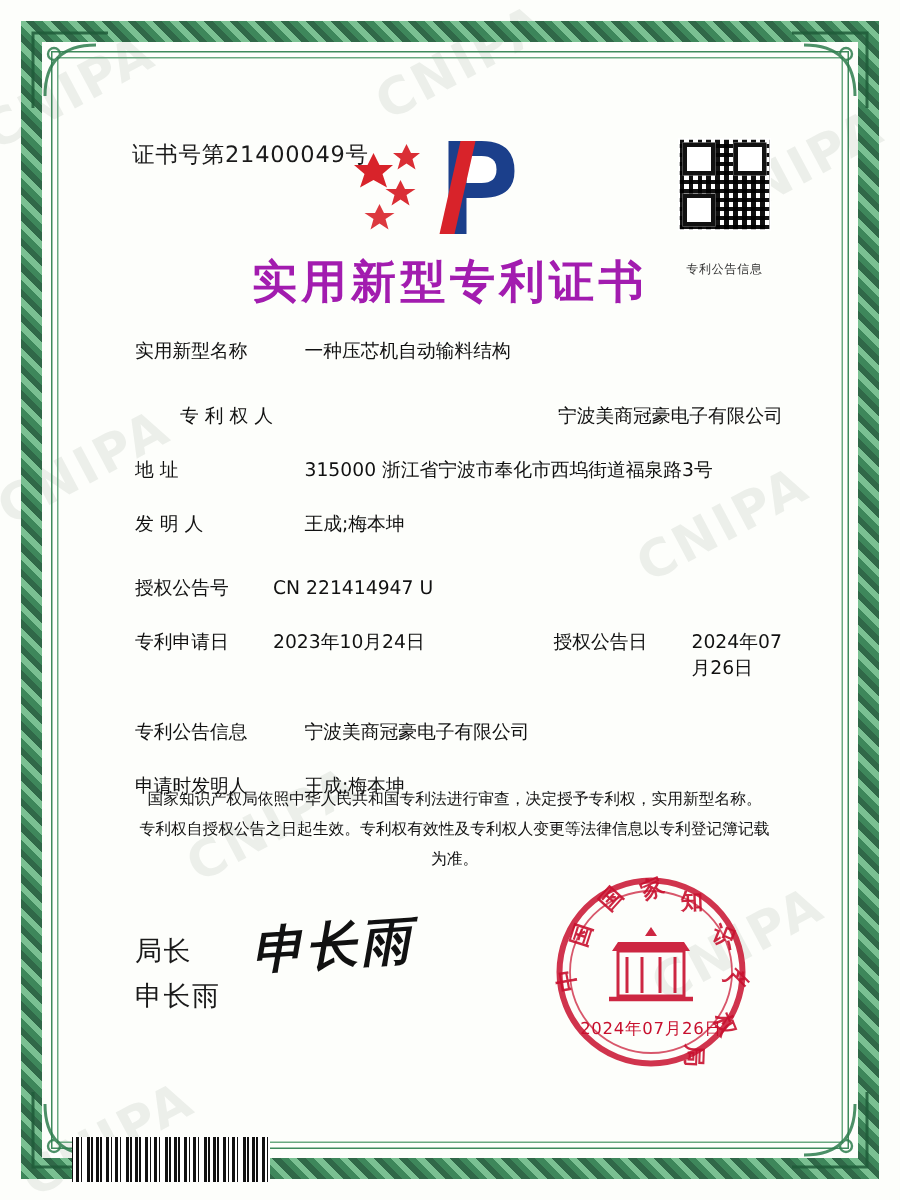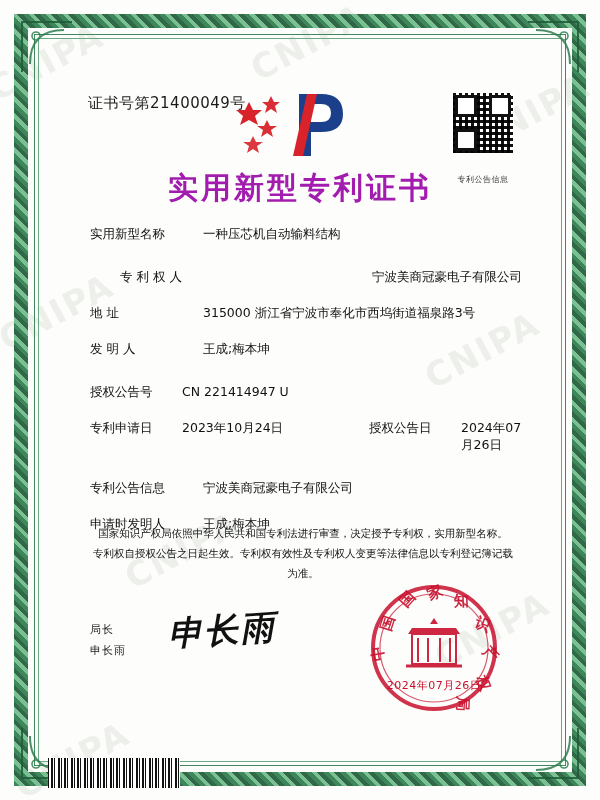--- a/index.html
+++ b/index.html
@@ -182,21 +182,21 @@
     line-height: 1.9;
     color: #111;
     text-align: center;
   }
 
   
   .sig-block {
     position: absolute;
     left: 42px;
     top: 572px;
-    font-size: 11px;
+    font-size: 18px;
   }
   .sig-block div { margin-bottom: 6px; letter-spacing: 1px; }
   .handwriting {
     position: absolute;
     left: 120px; top: 558px;
     font-family: "DejaVu Serif", "Liberation Serif", serif;
     font-size: 34px;
     font-style: italic;
     font-weight: bold;
     color: #111;

